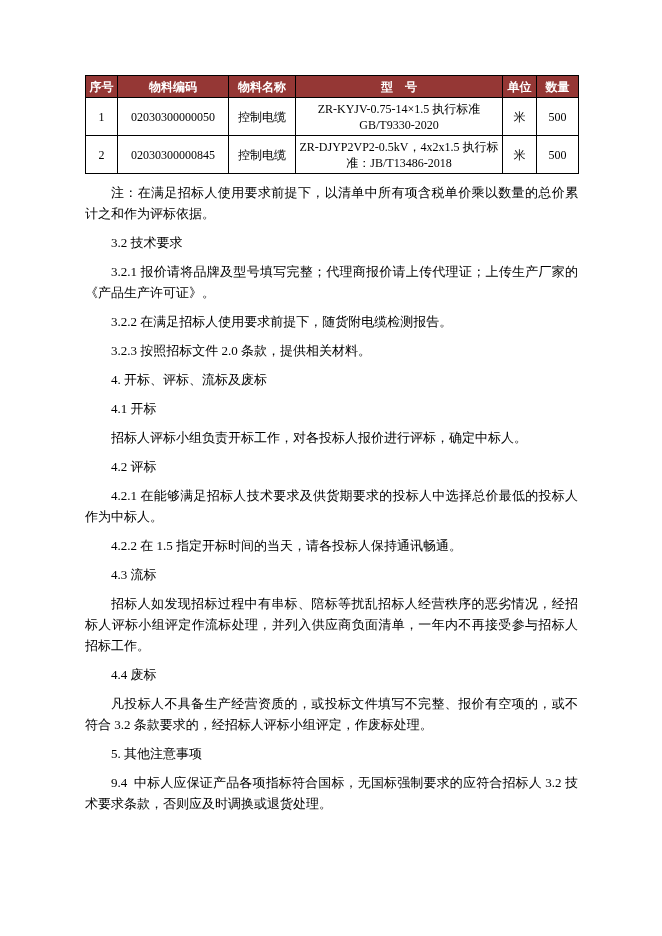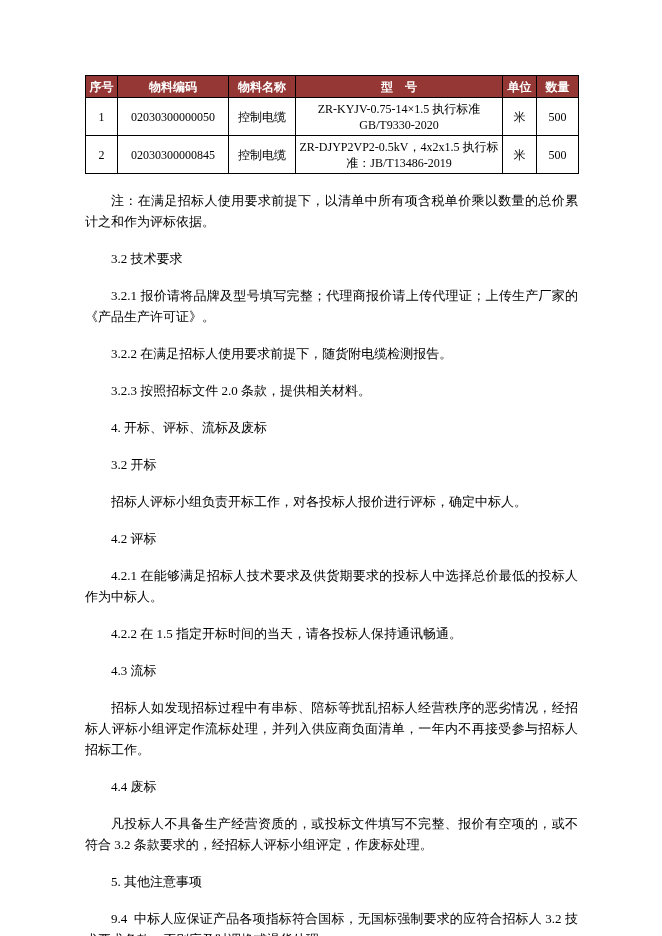--- a/index.html
+++ b/index.html
@@ -50,21 +50,21 @@
   .col-qty  { width: 42px; }
 
   .content {
     width: 493px;
     margin-top: 6px;
     font-size: 13px;
     line-height: 21px;
     text-align: justify;
   }
   .para {
-    margin: 16px 0 6px 0;
+    margin: 8px 0 6px 0;
     text-indent: 2em;
     white-space: pre-wrap;
     word-break: break-all;
   }
 </style>
 </head>
 <body style="--header-bg: #953735; --header-fg: #ffffff;">
 
 <div class="page">
 
@@ -93,35 +93,35 @@
         <td>02030300000050</td>
         <td>控制电缆</td>
         <td>ZR-KYJV-0.75-14×1.5 执行标准GB/T9330-2020</td>
         <td>米</td>
         <td>500</td>
       </tr>
       <tr>
         <td>2</td>
         <td>02030300000845</td>
         <td>控制电缆</td>
-        <td>ZR-DJYP2VP2-0.5kV，4x2x1.5 执行标准：JB/T13486-2019</td>
+        <td>ZR-DJYP2VP2-0.5kV，4x2x1.5 执行标准：JB/T13486-2018</td>
         <td>米</td>
         <td>500</td>
       </tr>
     </tbody>
   </table>
 
   <div class="content">
     <div class="para">注：在满足招标人使用要求前提下，以清单中所有项含税单价乘以数量的总价累计之和作为评标依据。</div>
     <div class="para">3.2 技术要求</div>
     <div class="para">3.2.1 报价请将品牌及型号填写完整；代理商报价请上传代理证；上传生产厂家的《产品生产许可证》。</div>
     <div class="para">3.2.2 在满足招标人使用要求前提下，随货附电缆检测报告。</div>
     <div class="para">3.2.3 按照招标文件 2.0 条款，提供相关材料。</div>
     <div class="para">4. 开标、评标、流标及废标</div>
-    <div class="para">3.2 开标</div>
+    <div class="para">4.1 开标</div>
     <div class="para">招标人评标小组负责开标工作，对各投标人报价进行评标，确定中标人。</div>
     <div class="para">4.2 评标</div>
     <div class="para">4.2.1 在能够满足招标人技术要求及供货期要求的投标人中选择总价最低的投标人作为中标人。</div>
     <div class="para">4.2.2 在 1.5 指定开标时间的当天，请各投标人保持通讯畅通。</div>
     <div class="para">4.3 流标</div>
     <div class="para">招标人如发现招标过程中有串标、陪标等扰乱招标人经营秩序的恶劣情况，经招标人评标小组评定作流标处理，并列入供应商负面清单，一年内不再接受参与招标人招标工作。</div>
     <div class="para">4.4 废标</div>
     <div class="para">凡投标人不具备生产经营资质的，或投标文件填写不完整、报价有空项的，或不符合 3.2 条款要求的，经招标人评标小组评定，作废标处理。</div>
     <div class="para">5. 其他注意事项</div>
     <div class="para">9.4  中标人应保证产品各项指标符合国标，无国标强制要求的应符合招标人 3.2 技术要求条款，否则应及时调换或退货处理。</div>

